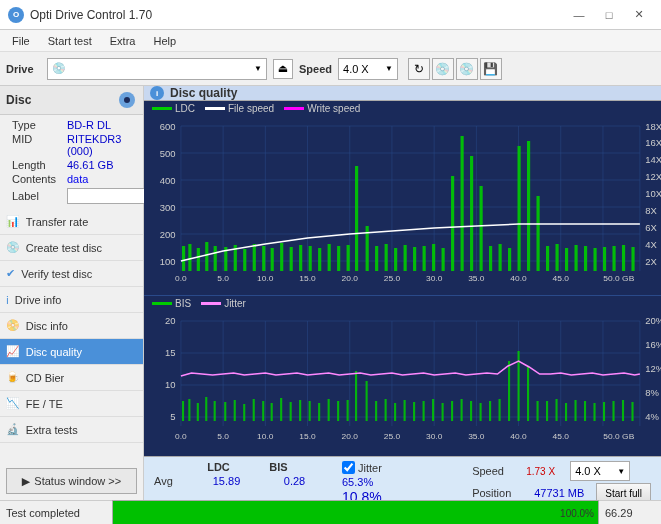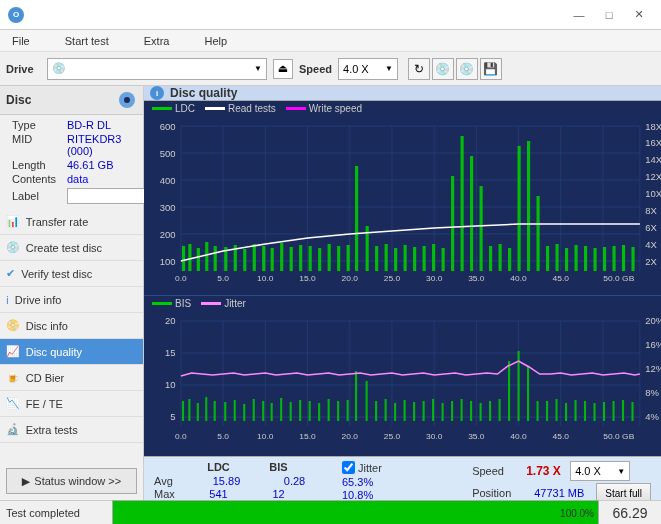--- a/index.html
+++ b/index.html
@@ -7,21 +7,21 @@
     
     
     .titlebar { background: #fff; height: 30px; display: flex; align-items: center; justify-content: space-between; padding: 0 8px; border-bottom: 1px solid #ccc; }
     .titlebar-left { display: flex; align-items: center; gap: 6px; }
     .titlebar-icon { width: 16px; height: 16px; background: #4a90d9; border-radius: 50%; display: flex; align-items: center; justify-content: center; color: white; font-size: 8px; font-weight: bold; }
     .titlebar-title { font-size: 12px; color: #333; }
     .titlebar-controls { display: flex; gap: 2px; }
     .titlebar-btn { width: 28px; height: 20px; display: flex; align-items: center; justify-content: center; cursor: pointer; font-size: 11px; color: #555; border: none; background: transparent; }
 
     
-    .menubar { background: #f5f5f5; height: 22px; display: flex; align-items: center; padding: 0 4px; border-bottom: 1px solid #ddd; gap: 19px; }
+    .menubar { background: #f5f5f5; height: 22px; display: flex; align-items: center; padding: 0 4px; border-bottom: 1px solid #ddd; gap: 2px; }
     .menu-item { padding: 2px 8px; cursor: pointer; font-size: 11px; color: #333; }
 
     
     .drivebar { height: 34px; background: #f0f0f0; border-bottom: 1px solid #ccc; display: flex; align-items: center; padding: 0 6px; gap: 6px; }
     .drive-label { font-size: 11px; font-weight: bold; color: #333; min-width: 35px; }
     .drive-select { height: 22px; border: 1px solid #aaa; background: white; font-size: 11px; flex: 1; max-width: 220px; display: flex; align-items: center; padding: 0 4px; }
     .drive-icon { width: 20px; height: 20px; border: 1px solid #aaa; background: white; display: flex; align-items: center; justify-content: center; cursor: pointer; }
     .speed-label { font-size: 11px; font-weight: bold; color: #333; }
     .speed-select { height: 22px; border: 1px solid #aaa; background: white; font-size: 11px; width: 60px; display: flex; align-items: center; padding: 0 4px; }
     .toolbar-icons { display: flex; gap: 2px; margin-left: 4px; }
@@ -71,33 +71,34 @@
     
     .stats-footer { background: #d8e8f8; border-top: 1px solid #aaa; padding: 2px 6px; }
     .start-btn { height: 20px; border: 1px solid #aaa; background: linear-gradient(to bottom, #f8f8f8, #e0e0e0); font-size: 10px; cursor: pointer; padding: 0 8px; white-space: nowrap; }
     
     
     .statusbar { height: 24px; background: #f0f0f0; border-top: 1px solid #ccc; display: flex; align-items: center; padding: 0 6px; gap: 6px; }
     .status-text { font-size: 11px; color: #333; min-width: 100px; }
     .progress-bar-container { flex: 1; height: 26px; border: 1px solid #aaa; background: white; position: relative; }
     .progress-bar-fill { height: 100%; background: #00c000; }
     .progress-text { position: absolute; right: 4px; top: 50%; transform: translateY(-50%); font-size: 10px; color: #333; }
-    .status-right { font-size: 14px; color: #333; min-width: 50px; text-align: center; }
+    .status-right { font-size: 11px; color: #333; min-width: 50px; text-align: left; }
 
     
     .chart-svg { width: 100%; height: 100%; }
   </style>
 </head>
 <body>
 
 <div class="titlebar">
   <div class="titlebar-left">
     <div class="titlebar-icon">
         <span>O</span>
       </div>
+    <span class="titlebar-title">Opti Drive Control 1.70</span>
   </div>
   <div class="titlebar-controls">
     <button class="titlebar-btn">—</button>
     <button class="titlebar-btn">□</button>
     <button class="titlebar-btn close">✕</button>
   </div>
 </div>
 
 <div class="menubar">
   <span class="menu-item">File</span>
@@ -223,21 +224,21 @@
     <div class="charts-area">
 
       <div class="chart-container chart-top">
         <div class="chart-legend">
           <span class="legend-item">
             <span class="legend-color" style="background:#00cc00;"></span>
             <span>LDC</span>
           </span>
           <span class="legend-item">
             <span class="legend-color" style="background:#ffffff;"></span>
-            <span>Read tests</span>
+            <span>File speed</span>
           </span>
           <span class="legend-item">
             <span class="legend-color" style="background:#ff00ff;"></span>
             <span>Write speed</span>
           </span>
         </div>
         <svg class="chart-svg" style="height:170px;" viewBox="0 0 490 170" preserveAspectRatio="none">
 
           <rect width="490" height="170" fill="#1a2a5a"></rect>
 
@@ -465,43 +466,38 @@
           <div style="display:flex; gap:0px; margin-bottom:2px;">
             <div style="width:32px;"></div>
             <div style="width:65px; text-align:center; font-size:11px; font-weight:bold; color:#333;">LDC</div>
             <div style="width:55px; text-align:center; font-size:11px; font-weight:bold; color:#333;">BIS</div>
           </div>
           <div style="display:flex; align-items:center; gap:8px; margin-bottom:1px;">
             <span style="width:32px; font-size:11px; color:#333;">Avg</span>
             <span style="width:65px; text-align:center; font-size:11px; color:#0000cc;">15.89</span>
             <span style="width:55px; text-align:center; font-size:11px; color:#0000cc;">0.28</span>
           </div>
-          <div style="display:flex; align-items:center; gap:0px; margin-bottom:1px;">
-            <span style="width:32px; font-size:11px; color:#333;">Max</span>
-            <span style="width:65px; text-align:center; font-size:11px; color:#0000cc;">541</span>
-            <span style="width:55px; text-align:center; font-size:11px; color:#0000cc;">12</span>
-          </div>
 
         </div>
 
         <div style="display:flex; flex-direction:column; min-width:95px;">
           <div style="margin-bottom:2px;">
             <label style="display:flex; align-items:center; gap:3px; font-size:11px; color:#333; cursor:pointer;">
               <input type="checkbox" checked="" style="margin: 0px;">
               <span>Jitter</span>
             </label>
           </div>
           <div style="font-size:11px; color:#0000cc; margin-bottom:1px;">65.3%</div>
-          <div style="font-size:11px; color:#0000cc; margin-bottom:1px;">10.8%</div>
+          <div style="font-size:14px; color:#0000cc; margin-bottom:1px;">10.8%</div>
         </div>
 
         <div style="display:flex; flex-direction:column; margin-left:auto;">
           <div style="display:flex; align-items:center; gap:4px; margin-bottom:2px;">
             <span style="font-size:11px; color:#333; min-width:50px;">Speed</span>
-            <span style="font-size:12px; color:#cc0000; font-weight:bold; min-width:40px;">1.73 X</span>
+            <span style="font-size:10px; color:#cc0000; font-weight:normal; min-width:40px;">1.73 X</span>
             <div style="height:20px; border:1px solid #aaa; background:white; font-size:11px; width:60px; display:flex; align-items:center; padding:0 4px; cursor:pointer;">
               <span>4.0 X</span>
               <span style="margin-left:auto; font-size:8px;">▼</span>
             </div>
           </div>
           <div style="display:flex; align-items:center; gap:12px; margin-bottom:2px;">
             <span style="font-size:11px; color:#333; min-width:50px;">Position</span>
             <span style="font-size:11px; color:#0000cc; min-width:40px;">47731 MB</span>
             <button class="start-btn">Start full</button>
           </div>

